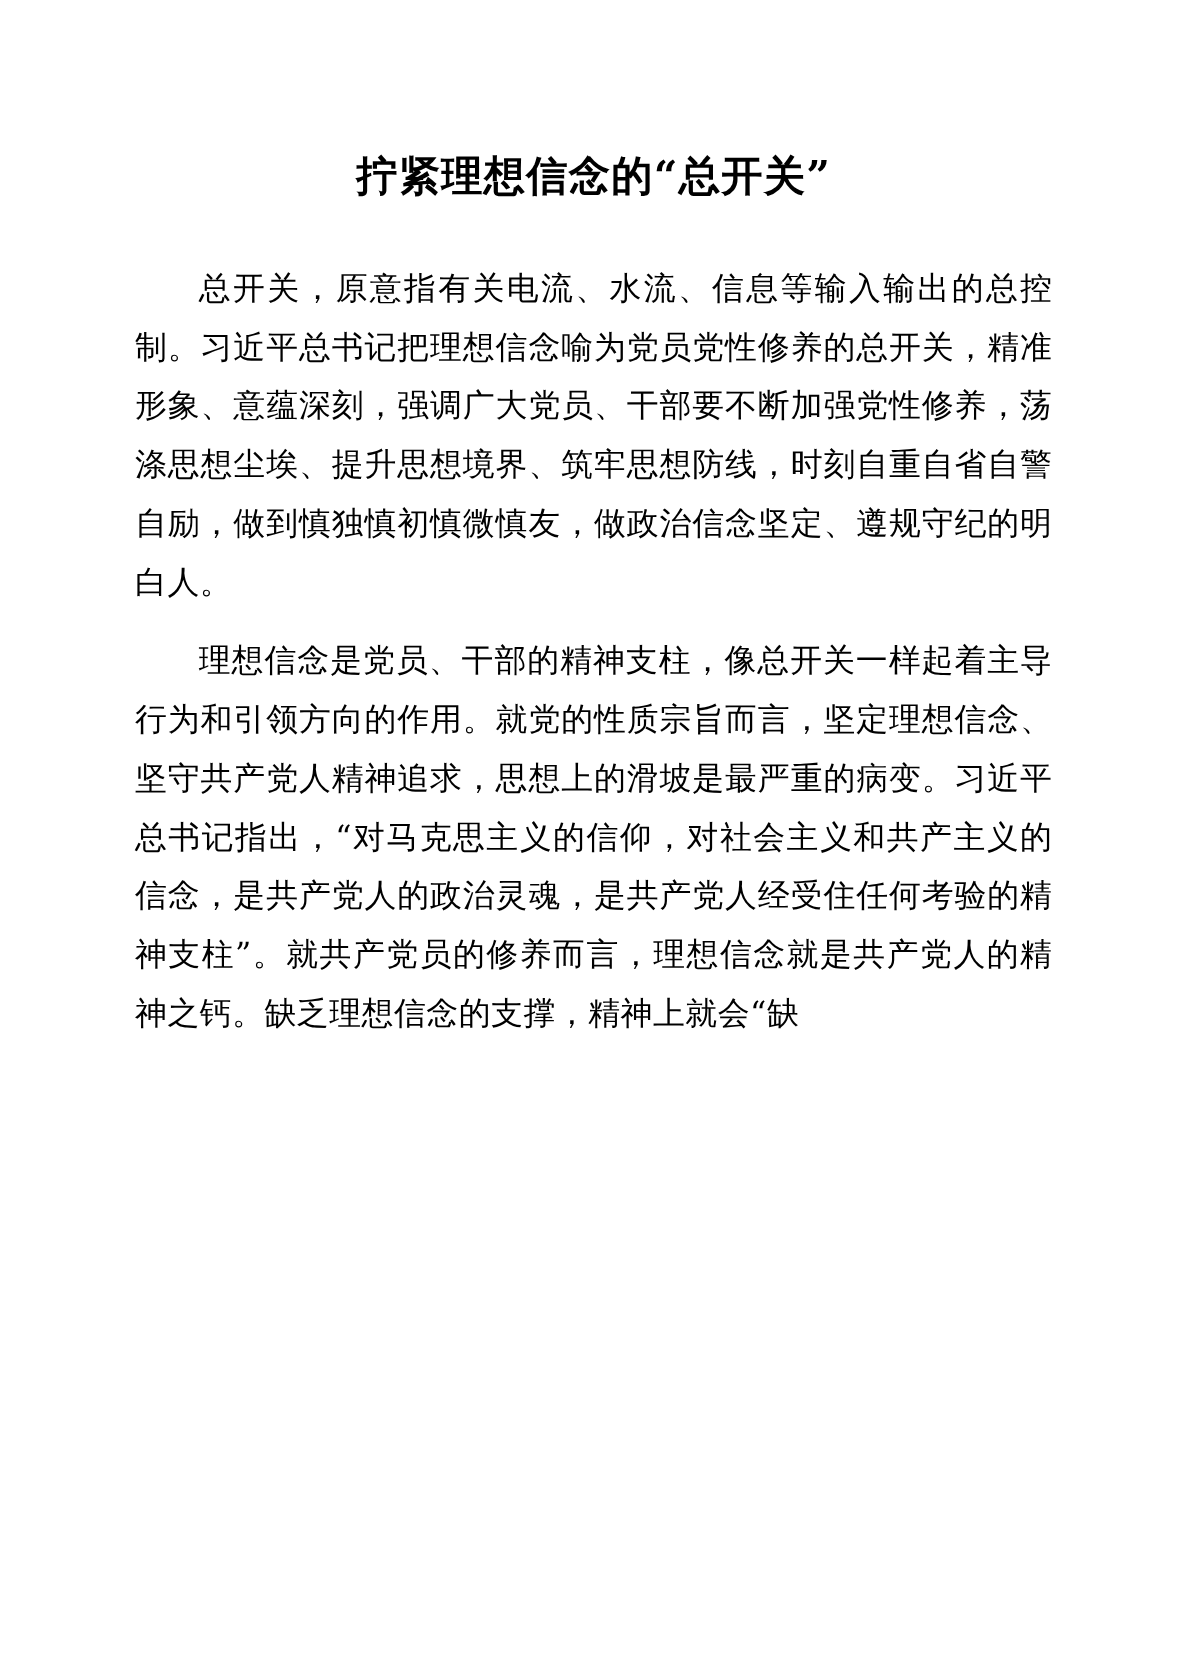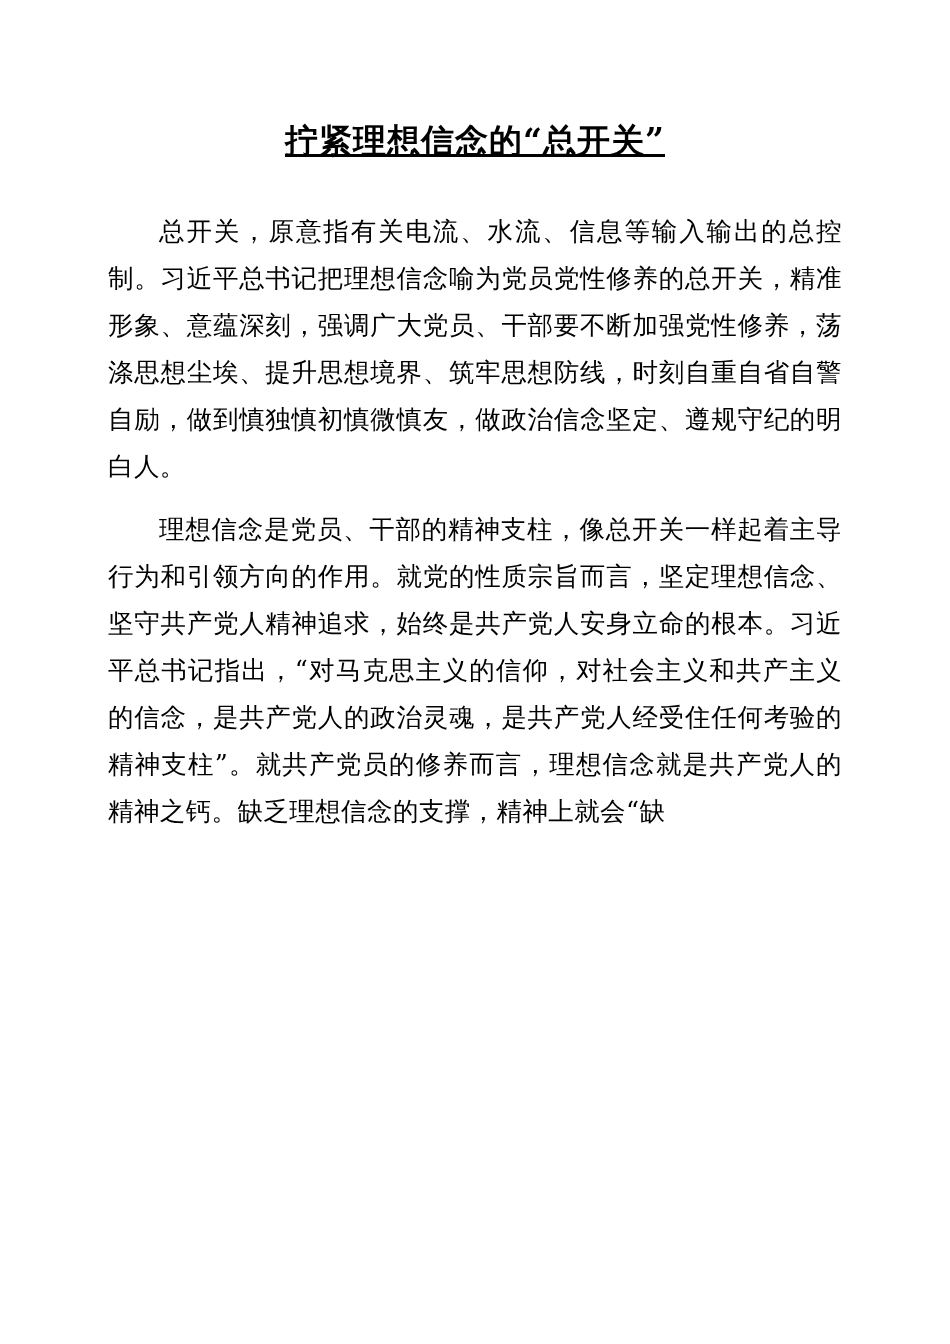--- a/index.html
+++ b/index.html
@@ -22,21 +22,20 @@
     background: #ffffff;
   }
   .doc-title {
     font-family: "DejaVu Serif", "Liberation Serif", serif;
     font-weight: bold;
     font-size: 33px;
     line-height: 1.4;
     text-align: center;
     letter-spacing: 1px;
     margin: 0 0 44px 0;
-    text-decoration: underline;
   }
   .doc-body {
     font-size: 25.5px;
     line-height: 47px;
     text-align: justify;
     text-justify: inter-ideograph;
   }
   .para {
     margin: 0;
     text-indent: 2em;
@@ -46,15 +45,15 @@
     margin-top: 16px;
   }
 </style>
 </head>
 <body>
 
 <div class="page">
   <h1 class="doc-title">拧紧理想信念的“总开关”</h1>
   <div class="doc-body">
     <p class="para">总开关，原意指有关电流、水流、信息等输入输出的总控制。习近平总书记把理想信念喻为党员党性修养的总开关，精准形象、意蕴深刻，强调广大党员、干部要不断加强党性修养，荡涤思想尘埃、提升思想境界、筑牢思想防线，时刻自重自省自警自励，做到慎独慎初慎微慎友，做政治信念坚定、遵规守纪的明白人。</p>
-    <p class="para">理想信念是党员、干部的精神支柱，像总开关一样起着主导行为和引领方向的作用。就党的性质宗旨而言，坚定理想信念、坚守共产党人精神追求，始终是共产党人安身立命的根本。习近平总书记指出，“对马克思主义的信仰，对社会主义和共产主义的信念，是共产党人的政治灵魂，是共产党人经受住任何考验的精神支柱”。就共产党员的修养而言，理想信念就是共产党人的精神之钙。缺乏理想信念的支撑，精神上就会“缺</p>
+    <p class="para">理想信念是党员、干部的精神支柱，像总开关一样起着主导行为和引领方向的作用。就党的性质宗旨而言，坚定理想信念、坚守共产党人精神追求，思想上的滑坡是最严重的病变。习近平总书记指出，“对马克思主义的信仰，对社会主义和共产主义的信念，是共产党人的政治灵魂，是共产党人经受住任何考验的精神支柱”。就共产党员的修养而言，理想信念就是共产党人的精神之钙。缺乏理想信念的支撑，精神上就会“缺</p>
   </div>
 </div>
 
 </body></html>

